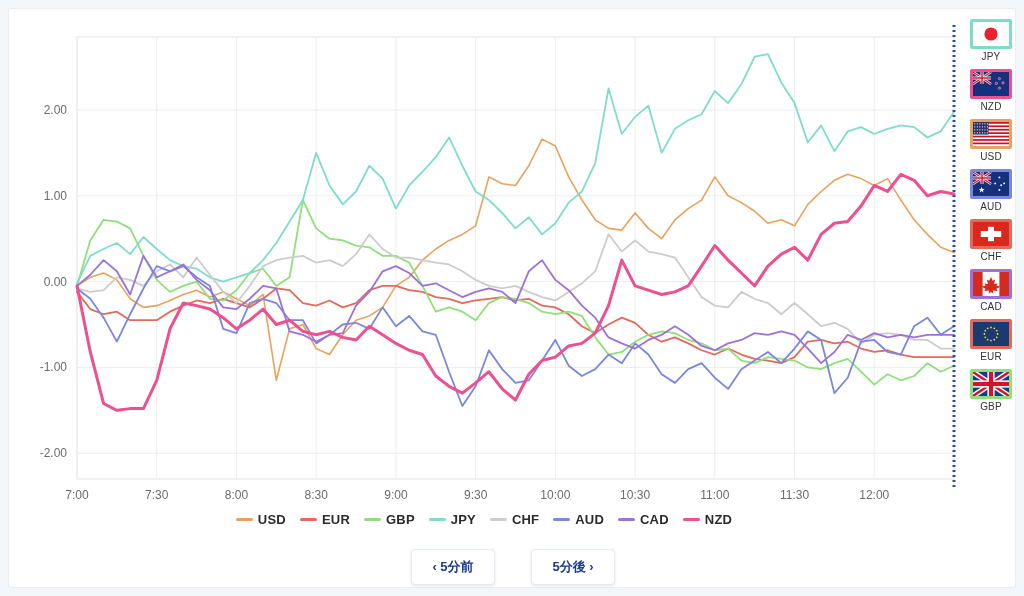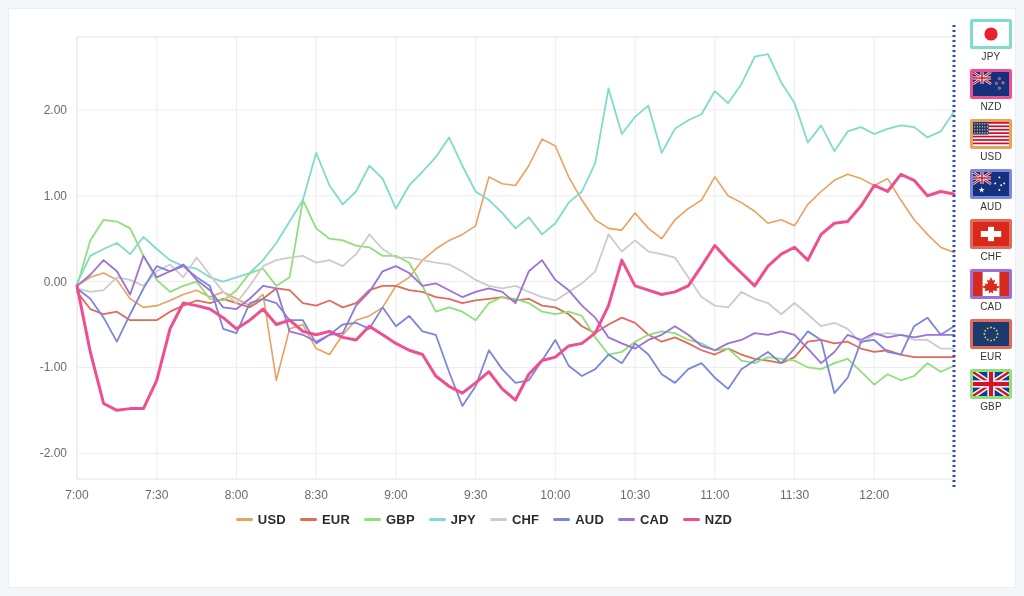--- a/index.html
+++ b/index.html
@@ -365,16 +365,18 @@
                 <rect x="0" y="14" width="60" height="12" fill="#fff"></rect>
                 <rect x="26.5" y="0" width="7" height="40" fill="#cf142b"></rect>
                 <rect x="0" y="16.5" width="60" height="7" fill="#cf142b"></rect>
               </svg></div>
           </div>
           <div class="rank-label">GBP</div>
         </div>
       </div>
 
     <div id="navbar">
+      <div class="nav-btn">‹ 5分前</div>
+      <div class="nav-btn">5分後 ›</div>
     </div>
 
   </div>
 </div>
 
 </body></html>

